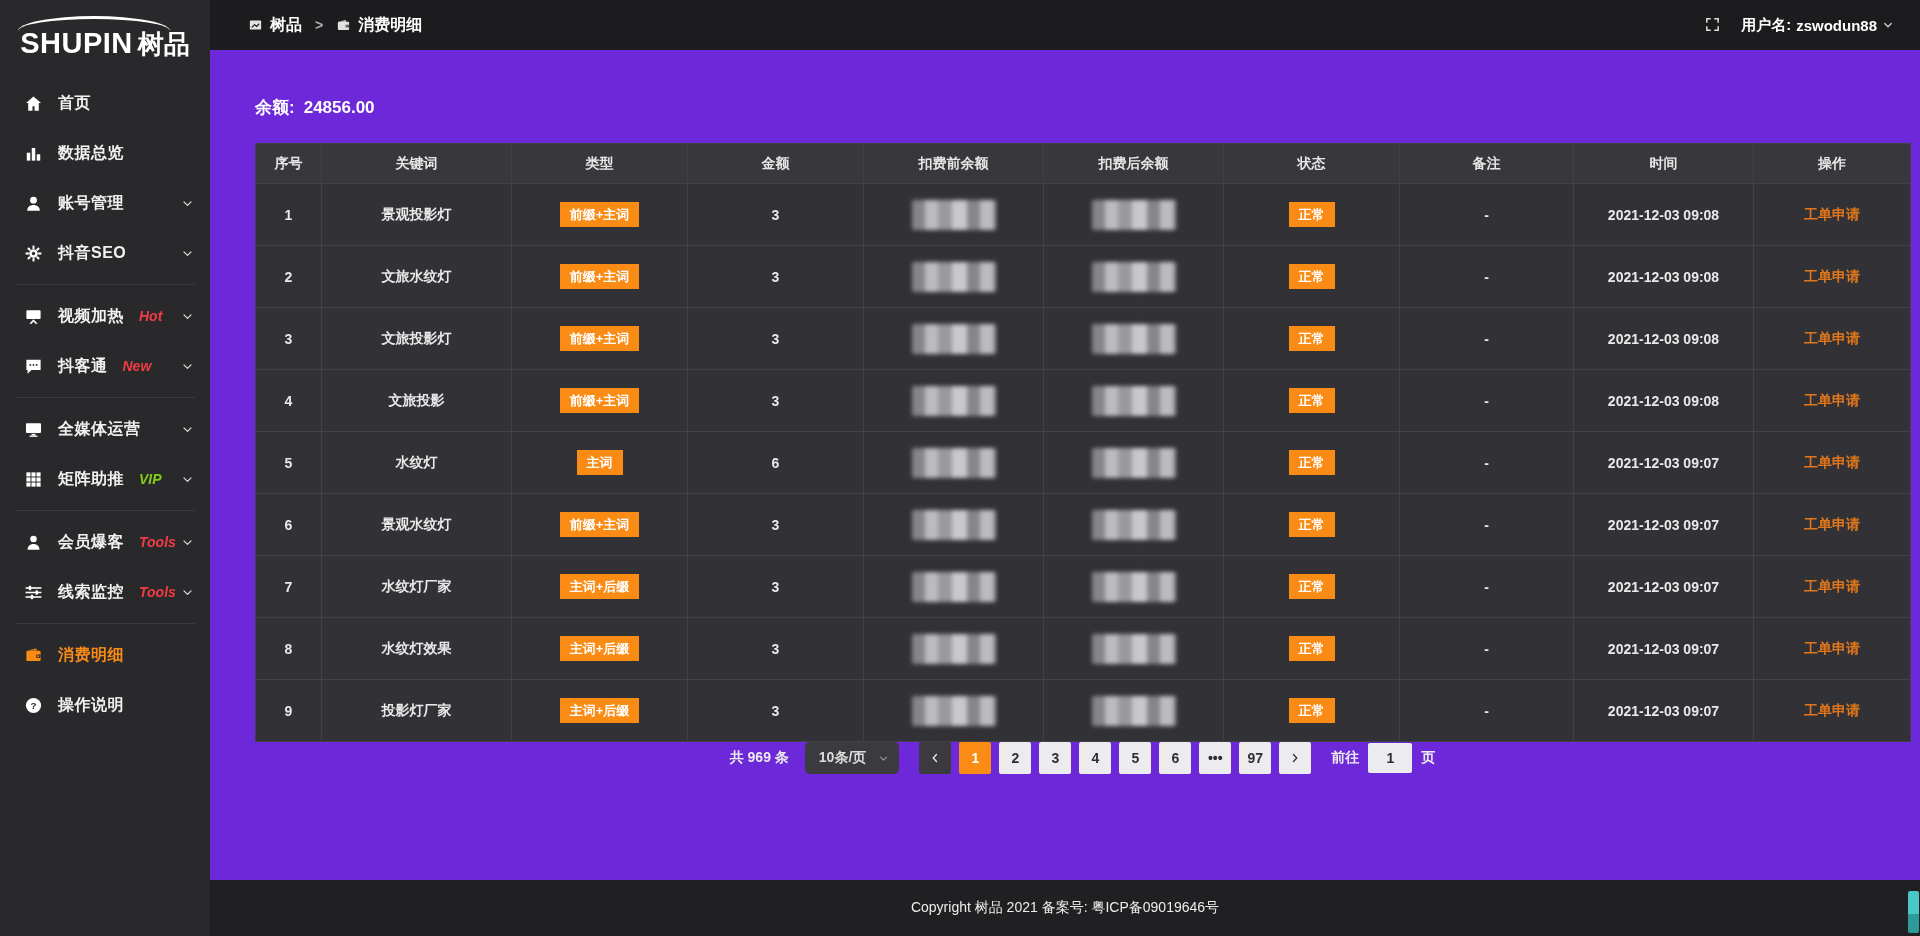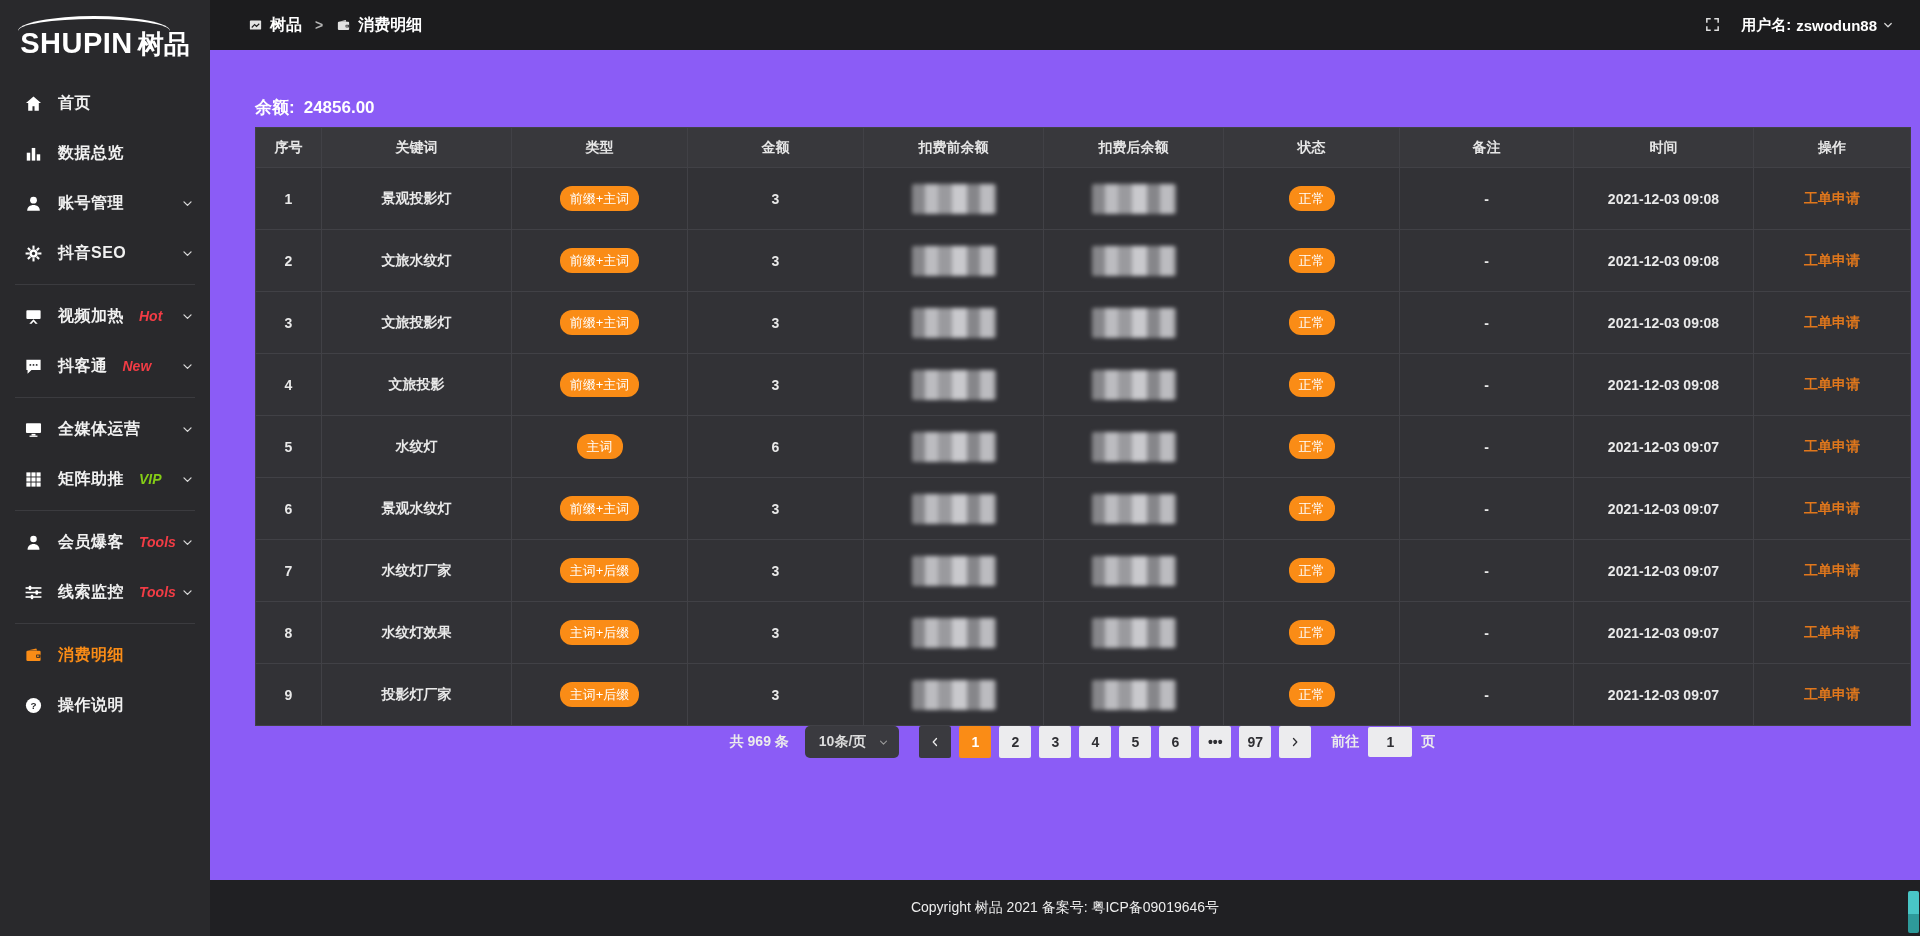--- a/index.html
+++ b/index.html
@@ -40,31 +40,31 @@
   .crumb-icon { width:15px; height:15px; color:#e2e2e2; }
   .crumb-label { font-size:16px; font-weight:bold; color:#fff; }
   .crumb-sep { color:#b5b5b5; font-size:14px; font-weight:bold; margin:0 6px; }
   .topbar-right { margin-left:auto; display:flex; align-items:flex-start; gap:20px; }
   .fullscreen-btn { width:17px; height:17px; color:#e0e0e0; cursor:pointer; }
   .user-box { display:flex; align-items:center; gap:5px; cursor:pointer; }
   .user-label, .user-name { font-size:15px; font-weight:bold; color:#fff; }
   .user-chevron { width:12px; height:12px; color:#d8d8d8; }
 
   
-  .content { position:absolute; left:210px; top:50px; right:0; bottom:0; background:#8b5cf6;
+  .content { position:absolute; left:210px; top:50px; right:0; bottom:0; background:#6d28d9;
              padding:0 12px 0 45px; }
   .balance { padding-top:46px; font-size:17px; font-weight:bold; color:#fff; }
   .balance-value { margin-left:9px; }
 
-  table { width:1655px; border-collapse:collapse; table-layout:fixed; margin-top:8px; background:#323236; }
+  table { width:1655px; border-collapse:collapse; table-layout:fixed; margin-top:24px; background:#323236; }
   th, td { border:1px solid #414146; text-align:center; vertical-align:middle; }
   thead th { height:40px; background:#38383c; color:#e6e6e6; font-size:14px; font-weight:bold; }
   tbody td { height:62px; font-size:14px; font-weight:bold; color:#e9e9e9; }
-  .tag { display:inline-block; background:#fa8c16; color:#fff; font-size:13px; font-weight:normal;
-         padding:6px 10px; border-radius:12px; line-height:1; }
+  .tag { display:inline-block; background:#fa8c16; color:#fff; font-size:13px; font-weight:bold;
+         padding:6px 10px; border-radius:0; line-height:1; }
   .redacted { width:84px; height:30px; margin:0 auto; border-radius:2px; filter:blur(2px);
     background-image:
       repeating-linear-gradient(90deg,#86868a 0 13px,#bcbcc0 13px 26px,#9a9a9e 26px 40px,#c9c9cd 40px 55px),
       repeating-linear-gradient(0deg,rgba(255,255,255,.28) 0 9px,rgba(40,40,40,.28) 9px 19px); }
   .action-link { color:#e0771c; font-weight:bold; cursor:pointer; }
 
   
   .pagination { width:1655px; display:flex; align-items:center; justify-content:center;
                 gap:8px; font-size:14px; }
   .pg-total { font-weight:bold; color:#ececec; margin-right:8px; }

